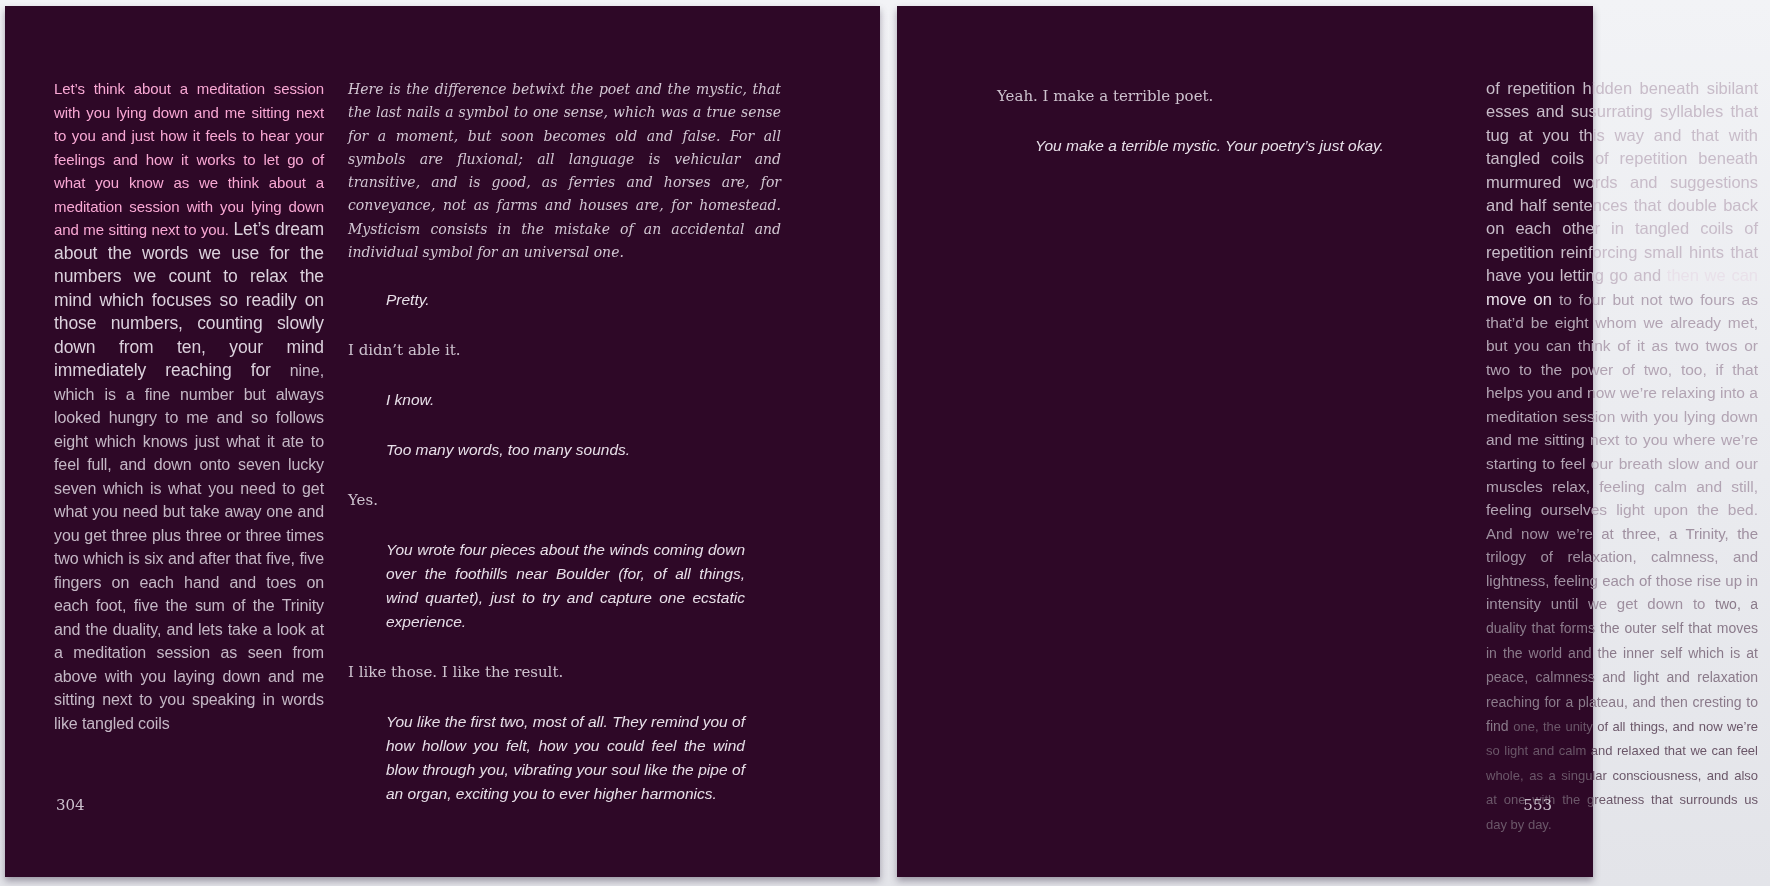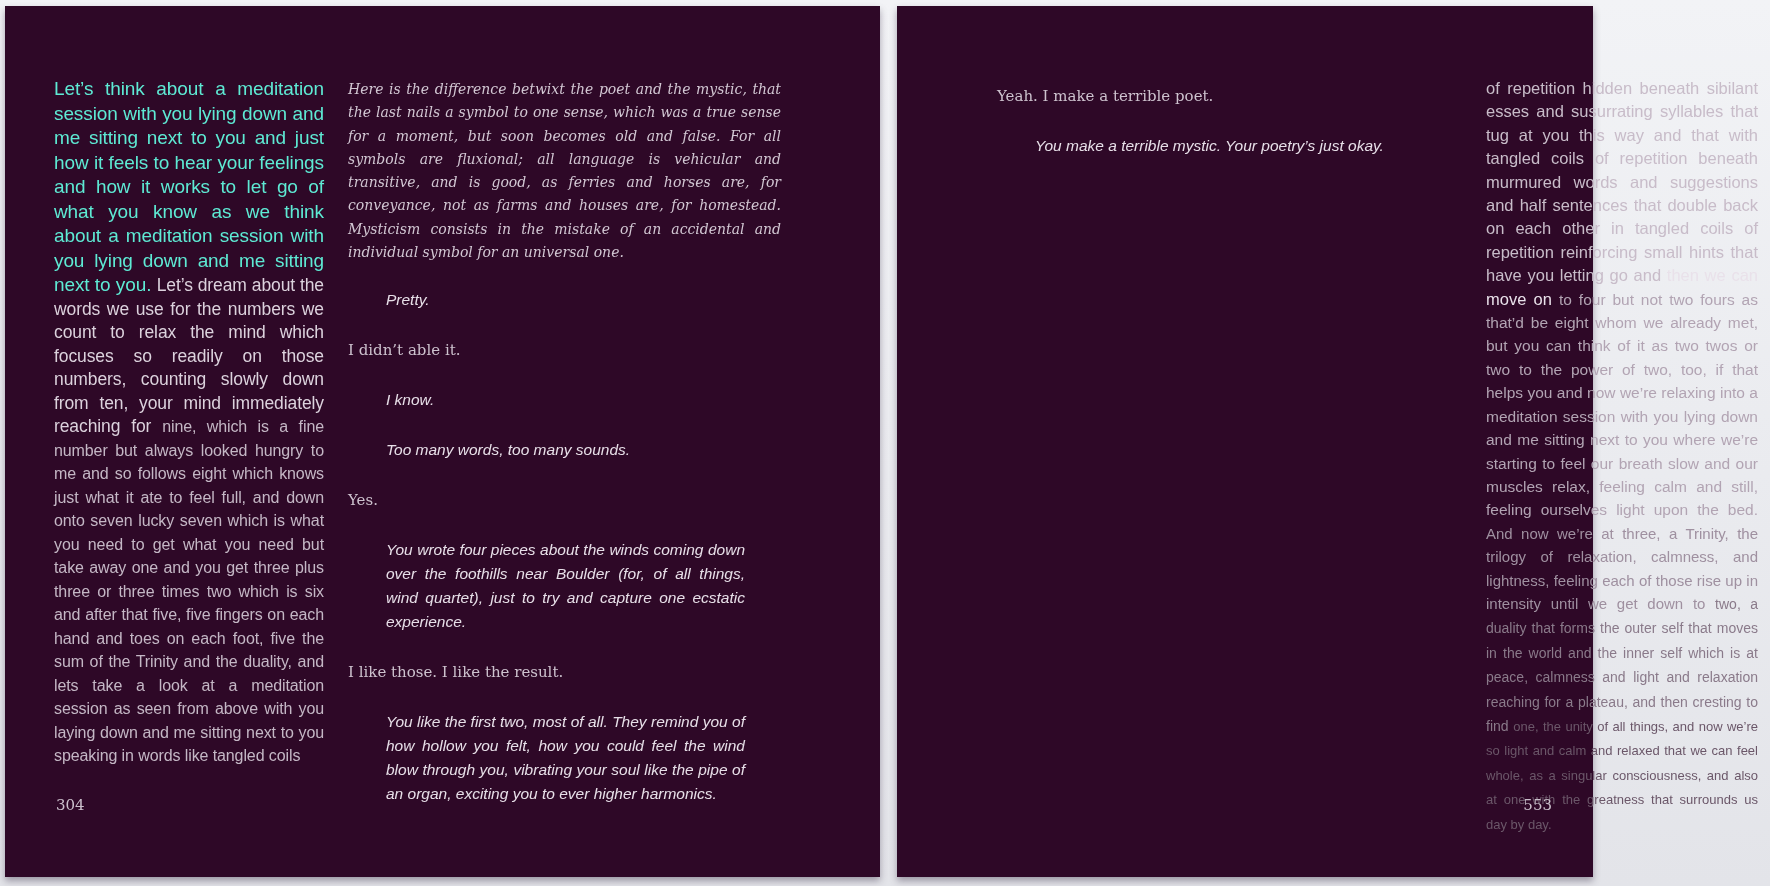--- a/index.html
+++ b/index.html
@@ -17,21 +17,21 @@
     box-shadow: 0 4px 7px rgba(70,60,85,0.45);
   }
   .page-left  { left:5px;   width:875px; }
   .page-right { left:897px; width:696px; }
 
   .col { position:absolute; }
 
   
   .meditation { text-align:justify; line-height:23.5px; }
   .meditation span { letter-spacing:-0.1px; }
-  .f1 { font-size:19px;   color:#5eead4; }
+  .f1 { font-size:15px;   color:#f9a8d4; }
   .f2 { font-size:17.5px; color:#dcd2dd; }
   .f3 { font-size:16px;   color:#c4b7c5; }
 
   .meditation-r { text-align:justify; line-height:23.4px;margin-left:36px; }
   .g1 { font-size:16.5px; color:#c8bcc9; }
   .gb { font-size:16.5px; color:#e9e1ea; }
   .g2 { font-size:15.5px; color:#b2a4b3; }
   .g3 { font-size:15px;   color:#9f90a0; }
   .g4 { font-size:14px;   color:#8a7a8a; }
   .g5 { font-size:13px;   color:#6b5769; }

